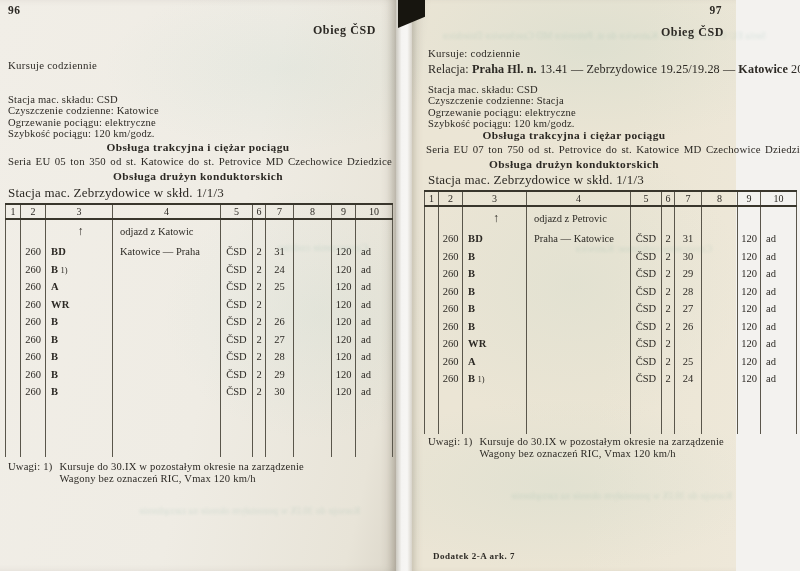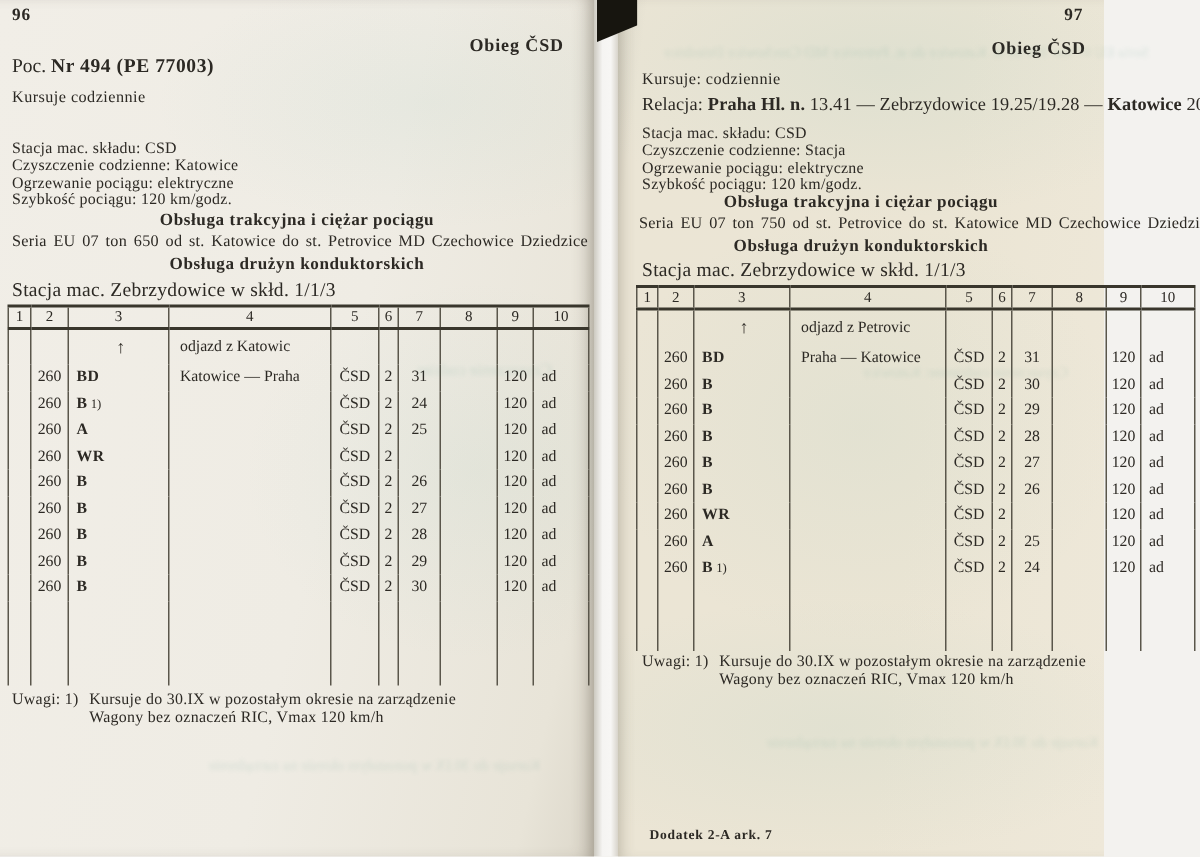--- a/index.html
+++ b/index.html
@@ -63,30 +63,29 @@
   .dodatek{font-size:9px;font-weight:bold;letter-spacing:.5px;}
   .ghost{position:absolute;transform:scaleX(-1);filter:blur(1.4px);color:#4f9383;
      font-size:10px;opacity:.16;overflow:hidden;white-space:nowrap;pointer-events:none;}
 </style>
 </head>
 <body>
 
 <div class="page page-left">
   <div class="abs pageno" style="left:8px;top:4px;">96</div>
   <div class="abs obieg" style="right:20px;top:23px;">Obieg ČSD</div>
-  <div class="abs poc" style="left:8px;top:36px;"><span>Poc.</span> <b>Nr 494 (PE 77003)</b></div>
   <div class="abs kursuje" style="left:8px;top:59px;">Kursuje codziennie</div>
   <div class="abs details" style="left:8px;top:94px;">
       <div>Stacja mac. składu: CSD</div>
       <div>Czyszczenie codzienne: Katowice</div>
       <div>Ogrzewanie pociągu: elektryczne</div>
       <div>Szybkość pociągu: 120 km/godz.</div>
     </div>
   <div class="abs chead" style="top:141px;">Obsługa trakcyjna i ciężar pociągu</div>
-  <div class="abs seria" style="left:8px;top:155px;">Seria EU 07 ton 650 od st. Katowice do st. Petrovice MD Czechowice Dziedzice</div>
+  <div class="abs seria" style="left:8px;top:155px;">Seria EU 05 ton 350 od st. Katowice do st. Petrovice MD Czechowice Dziedzice</div>
   <div class="abs chead" style="top:170px;">Obsługa drużyn konduktorskich</div>
   <div class="abs stacja" style="left:8px;top:185px;">Stacja mac. Zebrzydowice w skłd. 1/1/3</div>
 
   <table class="t96" style="left:5px;top:203px;width:387px;">
     <colgroup>
       <col style="width:15px">
         <col style="width:25px">
         <col style="width:67px">
         <col style="width:108px">
       <col style="width:32px">

